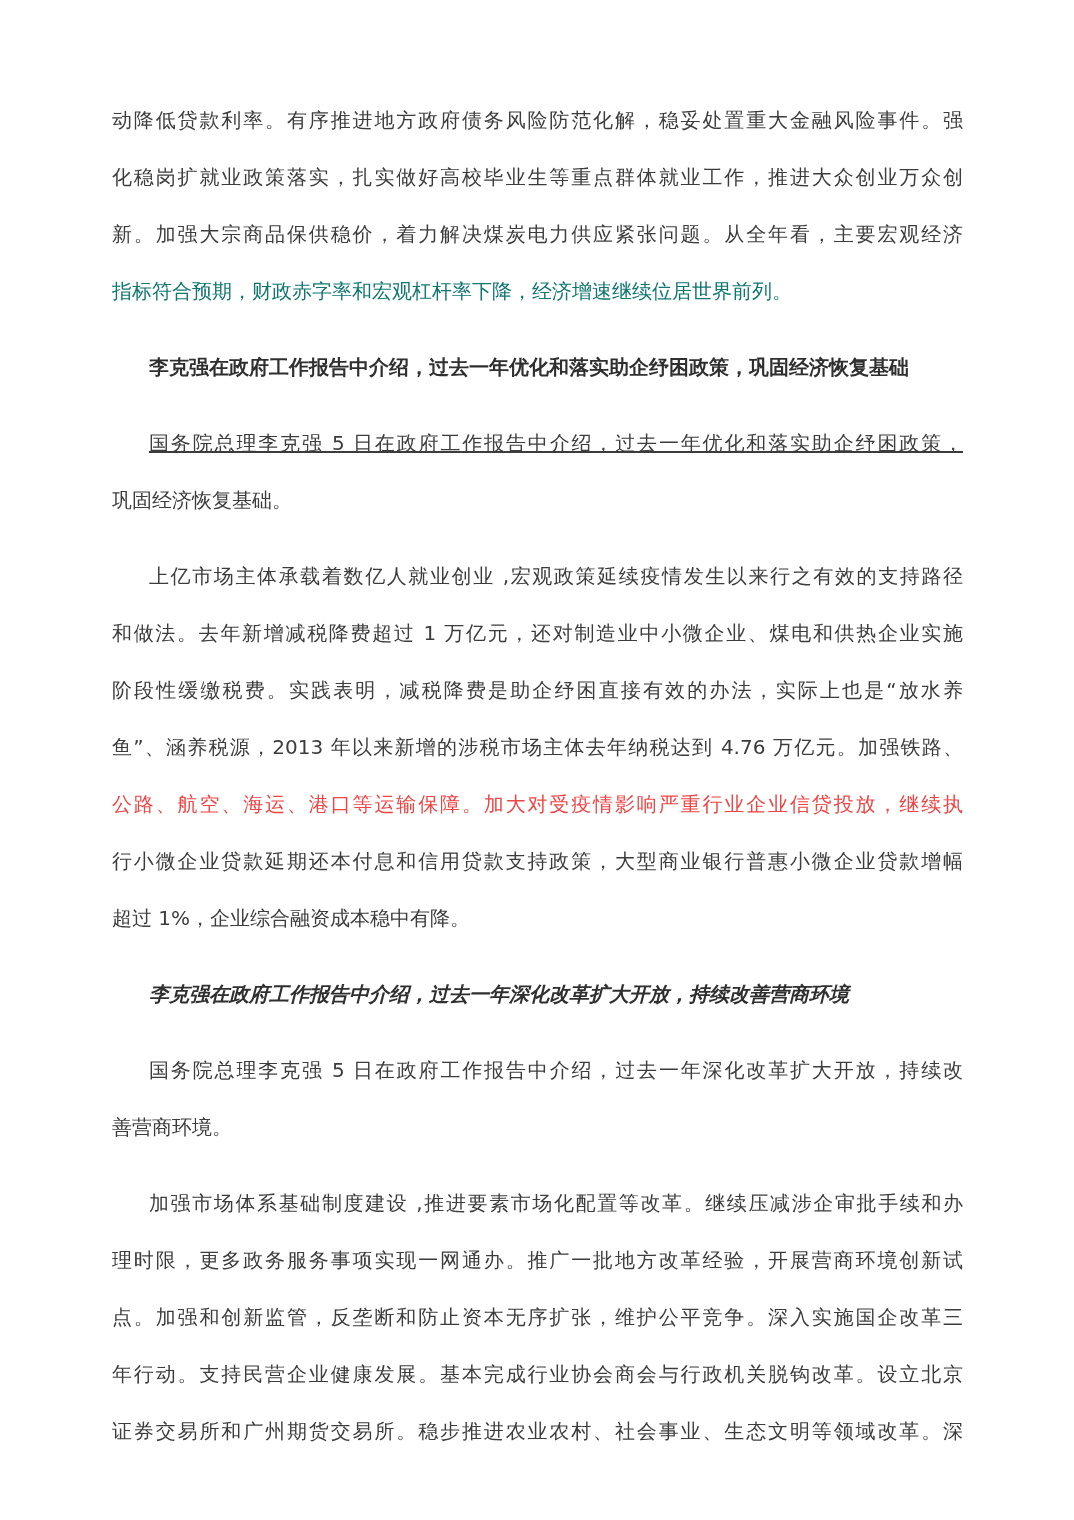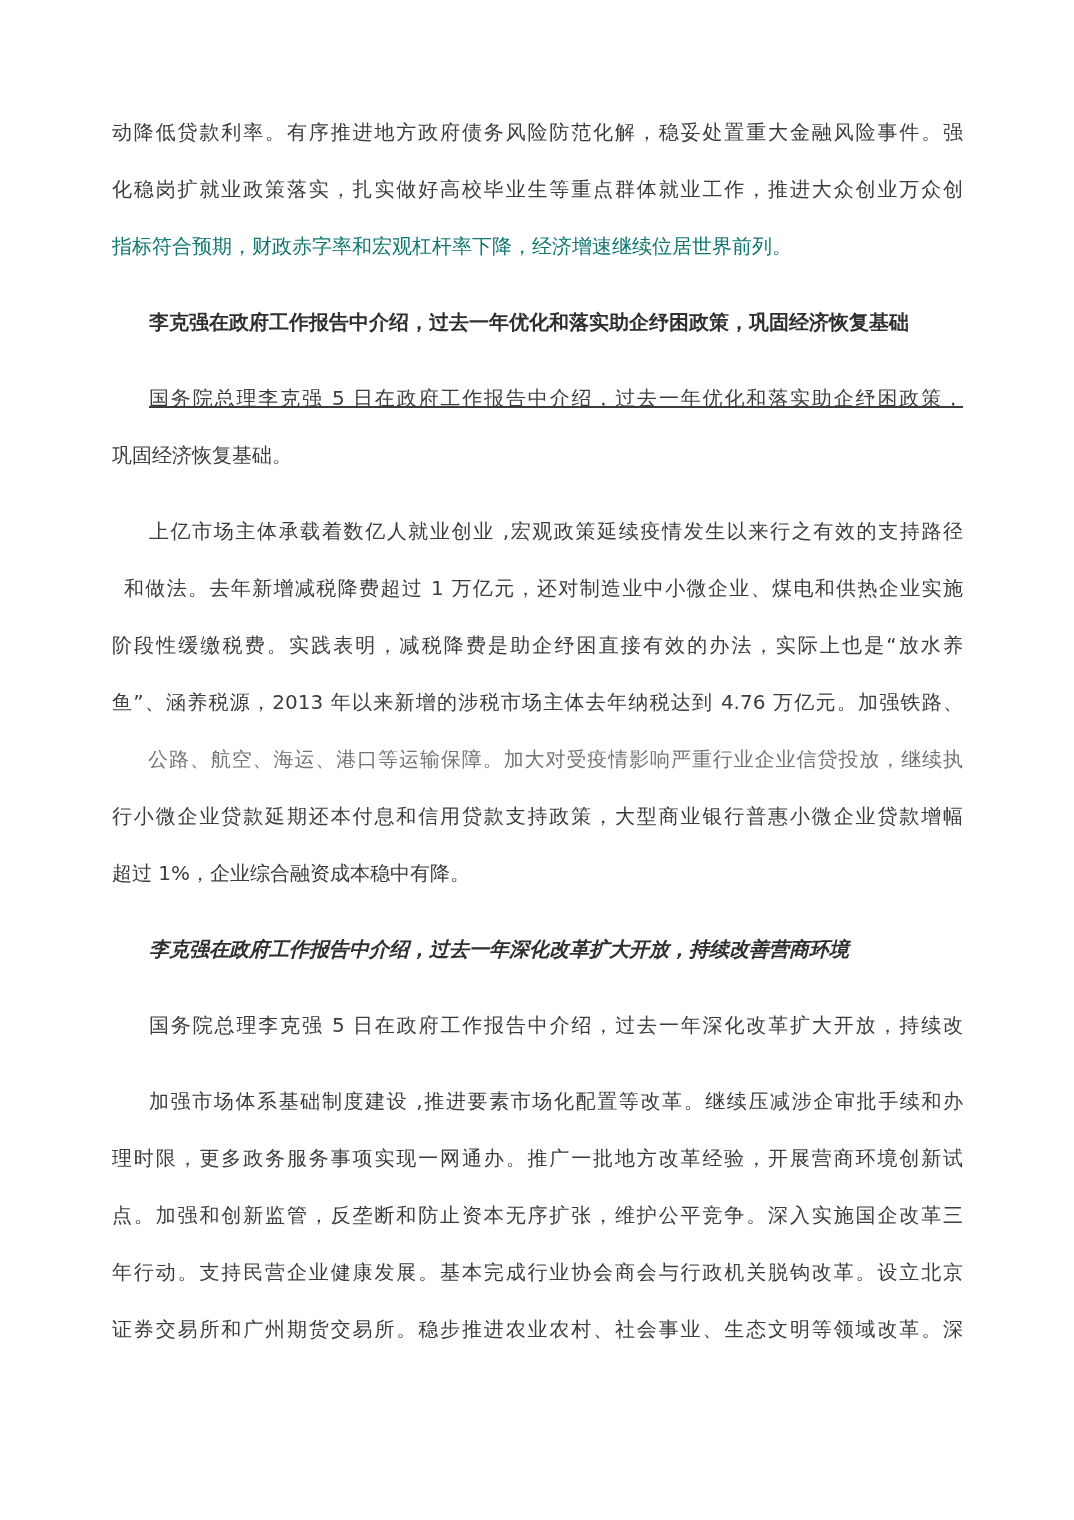--- a/index.html
+++ b/index.html
@@ -11,21 +11,21 @@
     position: relative;
     width: 1074px;
     height: 1520px;
     background: #ffffff;
     overflow: hidden;
     font-family: "DejaVu Sans", "Liberation Sans", sans-serif;
   }
   .content {
     position: absolute;
     left: 112px;
-    top: 104px;
+    top: 92px;
     width: 851px;
   }
   .block {
     margin: 0;
   }
   .block + .block {
     margin-top: 19px;
   }
   .line {
     height: 57px;
@@ -50,43 +50,45 @@
   }
 </style>
 </head>
 <body>
 
 <div class="page">
   <div class="content" id="doc-content">
       <div class="block paragraph">
         <div class="line" style="color: rgb(60, 60, 60);">动降低贷款利率。有序推进地方政府债务风险防范化解，稳妥处置重大金融风险事件。强</div>
         <div class="line" style="color: rgb(60, 60, 60);">化稳岗扩就业政策落实，扎实做好高校毕业生等重点群体就业工作，推进大众创业万众创</div>
+        <div class="line" style="color: rgb(60, 60, 60);">新。加强大宗商品保供稳价，着力解决煤炭电力供应紧张问题。从全年看，主要宏观经济</div>
         <div class="line no-justify" style="color: #0f766e;">指标符合预期，财政赤字率和宏观杠杆率下降，经济增速继续位居世界前列。</div>
       </div>
       <div class="block heading">
         <div class="line indent no-justify" style="color: rgb(47, 47, 47);">李克强在政府工作报告中介绍，过去一年优化和落实助企纾困政策，巩固经济恢复基础</div>
       </div>
       <div class="block paragraph">
         <div class="line indent" style="color: rgb(60, 60, 60); text-decoration: underline;">国务院总理李克强 5 日在政府工作报告中介绍，过去一年优化和落实助企纾困政策，</div>
         <div class="line no-justify" style="color: rgb(60, 60, 60);">巩固经济恢复基础。</div>
       </div>
       <div class="block paragraph">
         <div class="line indent" style="color: rgb(60, 60, 60);">上亿市场主体承载着数亿人就业创业 ,宏观政策延续疫情发生以来行之有效的支持路径</div>
-        <div class="line" style="color: rgb(60, 60, 60); margin-left: 12px;">和做法。去年新增减税降费超过 1 万亿元，还对制造业中小微企业、煤电和供热企业实施</div>
+        <div class="line" style="color: rgb(60, 60, 60);">和做法。去年新增减税降费超过 1 万亿元，还对制造业中小微企业、煤电和供热企业实施</div>
         <div class="line" style="color: rgb(60, 60, 60);">阶段性缓缴税费。实践表明，减税降费是助企纾困直接有效的办法，实际上也是“放水养</div>
         <div class="line" style="color: rgb(60, 60, 60);">鱼”、涵养税源，2013 年以来新增的涉税市场主体去年纳税达到 4.76 万亿元。加强铁路、</div>
-        <div class="line" style="color: #737373; margin-left: 36px;">公路、航空、海运、港口等运输保障。加大对受疫情影响严重行业企业信贷投放，继续执</div>
+        <div class="line" style="color: #ef4444;">公路、航空、海运、港口等运输保障。加大对受疫情影响严重行业企业信贷投放，继续执</div>
         <div class="line" style="color: rgb(60, 60, 60);">行小微企业贷款延期还本付息和信用贷款支持政策，大型商业银行普惠小微企业贷款增幅</div>
         <div class="line no-justify" style="color: rgb(60, 60, 60);">超过 1%，企业综合融资成本稳中有降。</div>
       </div>
       <div class="block heading">
         <div class="line indent no-justify" style="color: rgb(47, 47, 47); font-style: italic;">李克强在政府工作报告中介绍，过去一年深化改革扩大开放，持续改善营商环境</div>
       </div>
       <div class="block paragraph">
         <div class="line indent" style="color: rgb(60, 60, 60);">国务院总理李克强 5 日在政府工作报告中介绍，过去一年深化改革扩大开放，持续改</div>
+        <div class="line no-justify" style="color: rgb(60, 60, 60);">善营商环境。</div>
       </div>
       <div class="block paragraph">
         <div class="line indent" style="color: rgb(60, 60, 60);">加强市场体系基础制度建设 ,推进要素市场化配置等改革。继续压减涉企审批手续和办</div>
         <div class="line" style="color: rgb(60, 60, 60);">理时限，更多政务服务事项实现一网通办。推广一批地方改革经验，开展营商环境创新试</div>
         <div class="line" style="color: rgb(60, 60, 60);">点。加强和创新监管，反垄断和防止资本无序扩张，维护公平竞争。深入实施国企改革三</div>
         <div class="line" style="color: rgb(60, 60, 60);">年行动。支持民营企业健康发展。基本完成行业协会商会与行政机关脱钩改革。设立北京</div>
         <div class="line" style="color: rgb(60, 60, 60);">证券交易所和广州期货交易所。稳步推进农业农村、社会事业、生态文明等领域改革。深</div>
       </div>
     </div>
 </div>

